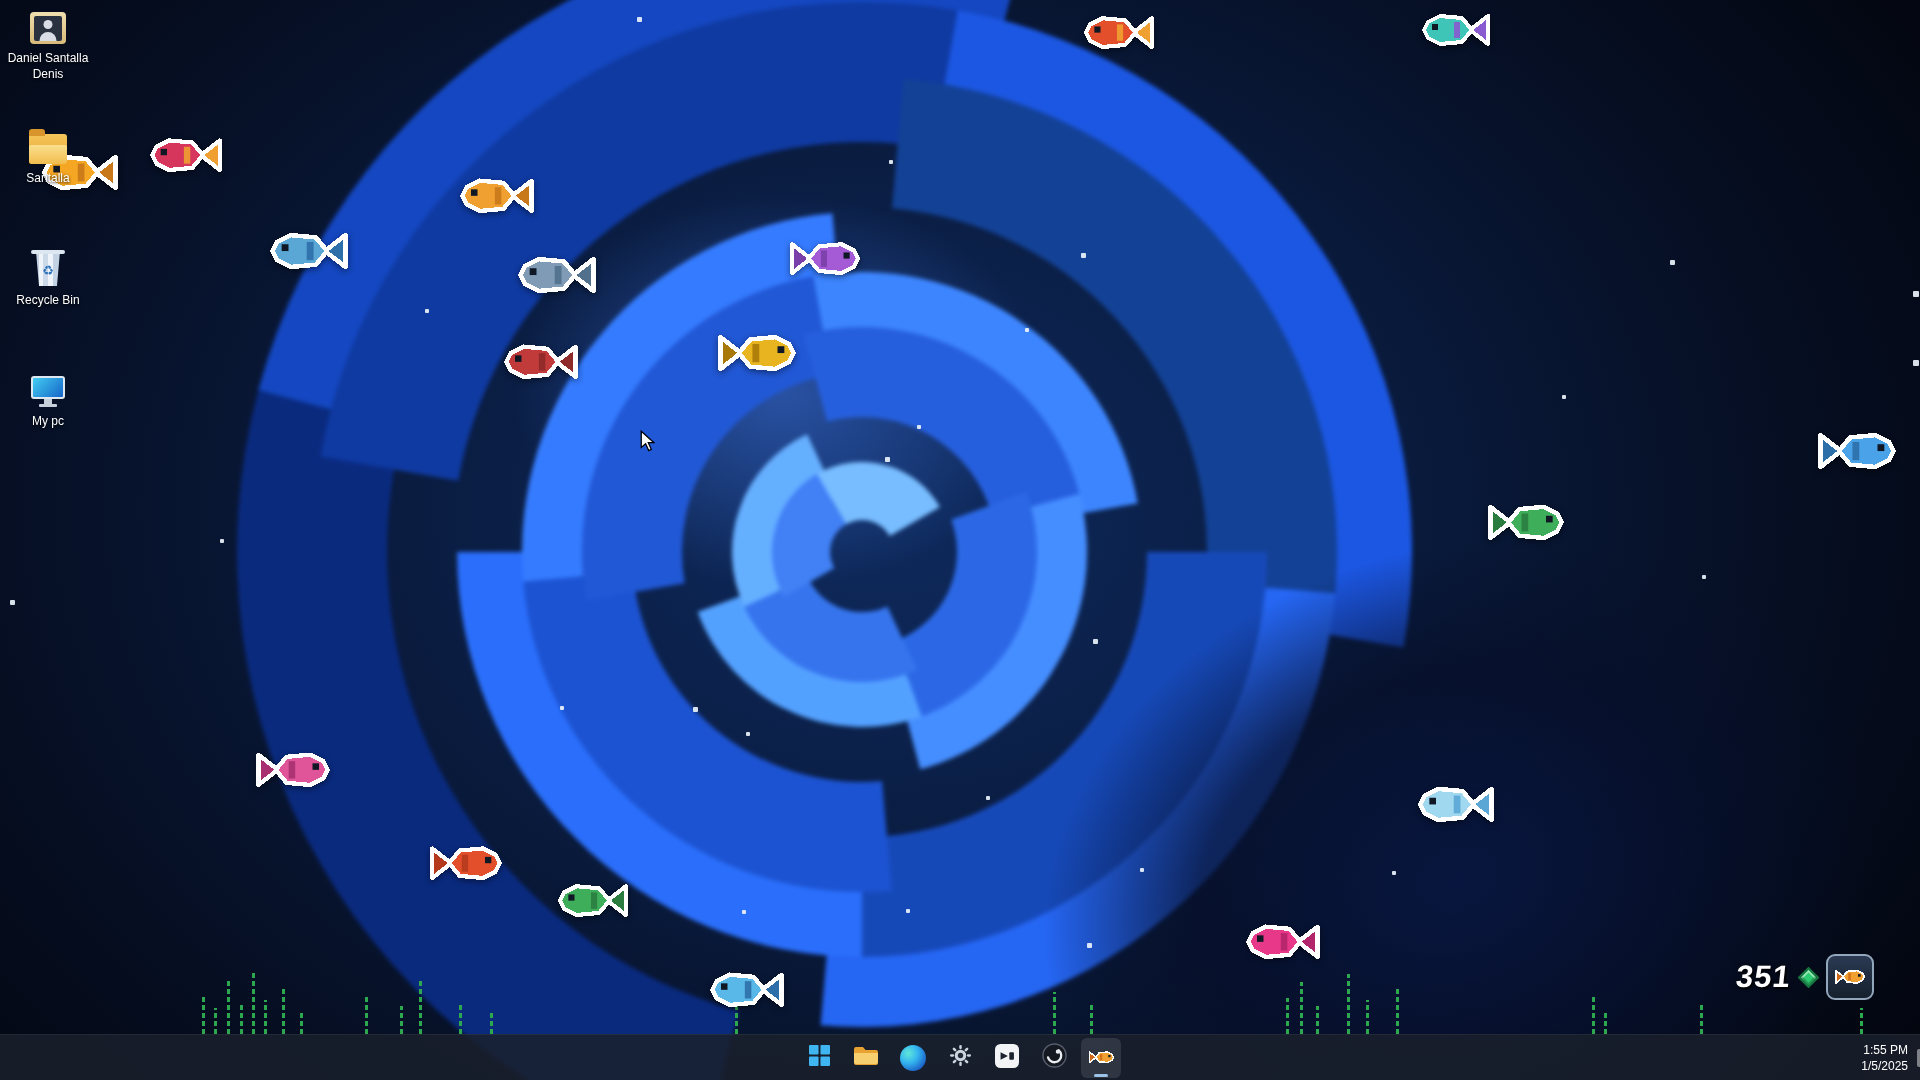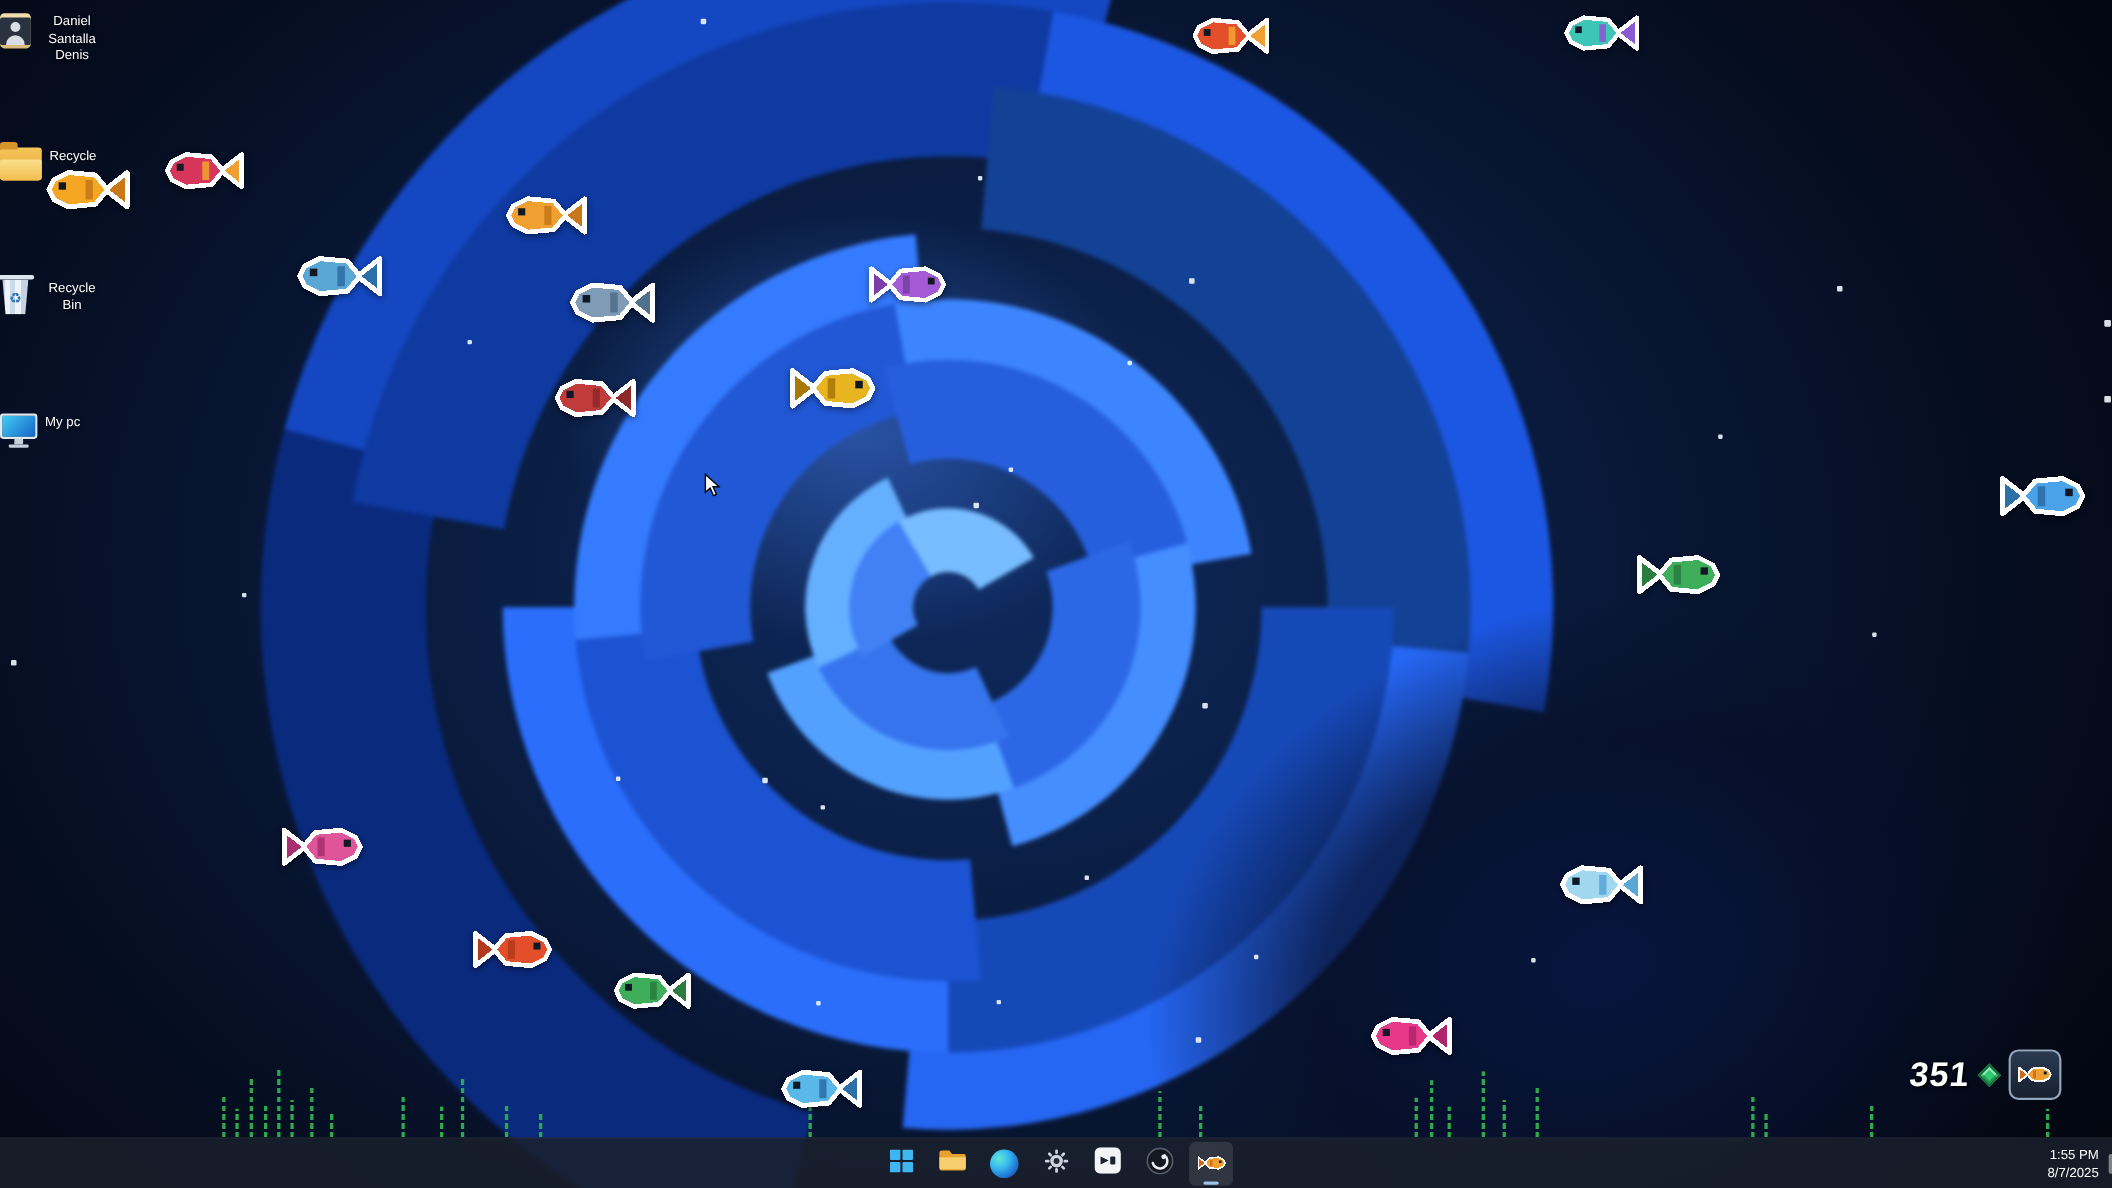--- a/index.html
+++ b/index.html
@@ -15,22 +15,22 @@
   #bloom { position:absolute; left:862px; top:552px; filter: blur(2px) saturate(1.08); }
   .petal { position:absolute; left:0; top:0; border-style:solid; border-color:transparent;
            border-radius:50%; }
   .blob-dark { position:absolute; width:1180px; height:920px; left:870px; top:420px;
     background: radial-gradient(closest-side, rgba(8,22,64,0.92) 0%, rgba(6,15,42,0.75) 45%, rgba(6,15,42,0) 72%);
     transform: rotate(-18deg); }
   .vignette { position:absolute; inset:0; pointer-events:none;
     background: radial-gradient(140% 125% at 50% 45%, transparent 55%, rgba(2,5,12,0.6) 100%); }
 
   
-  .dicon { position:absolute; left:0; width:96px; display:flex; flex-direction:row;
-           align-items:flex-start; gap:7px; text-align:center; }
+  .dicon { position:absolute; left:0; width:96px; display:flex; flex-direction:column;
+           align-items:center; gap:7px; text-align:center; }
   .dicon .lbl { font-size:12px; color:#fff; text-shadow:0 1px 3px rgba(0,0,0,0.95);
                 line-height:1.3; max-width:88px; }
   .ic-user { width:36px; height:32px; border-radius:4px;
     background:linear-gradient(#f0dfae,#d7ba78); display:flex; align-items:flex-end; justify-content:center; }
   .ic-user .frame { width:28px; height:25px; margin-bottom:3px; background:#2a3240; border-radius:2px;
     position:relative; overflow:hidden; }
   .ic-user .head { position:absolute; left:50%; top:4px; transform:translateX(-50%);
     width:9px; height:9px; border-radius:50%; background:#d9dee6; }
   .ic-user .shoulders { position:absolute; left:50%; bottom:0; transform:translateX(-50%);
     width:17px; height:9px; border-radius:9px 9px 0 0; background:#d9dee6; }
@@ -355,21 +355,21 @@
       <div class="frame">
           <div class="head"></div>
           <div class="shoulders"></div>
         </div>
     </div>
     <div class="lbl">Daniel Santalla Denis</div>
   </div>
 
   <div class="dicon" style="top:134px">
     <div class="ic-folder"></div>
-    <div class="lbl">Recycle</div>
+    <div class="lbl">Santalla</div>
   </div>
 
   <div class="dicon" style="top:254px">
     <div class="ic-binwrap">
       <div class="lid"></div>
       <div class="ic-bin">
           <span class="recy">♻</span>
         </div>
     </div>
     <div class="lbl">Recycle Bin</div>
@@ -483,18 +483,18 @@
               <polygon points="16,7 19,7 19,15 16,15" fill="#d06a18" opacity="0.9"></polygon>
               <rect x="27" y="8" width="3" height="3" fill="#101826"></rect>
             </svg>
           </span>
       </div>
 
     </div>
 
     <div class="tray">
       <span>1:55 PM</span>
-      <span>8/7/2025</span>
+      <span>1/5/2025</span>
     </div>
     <div class="show-desktop"></div>
   </div>
 
 </div>
 
 </body></html>

